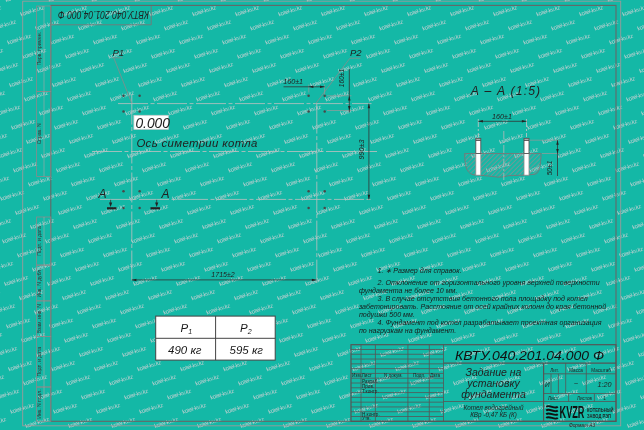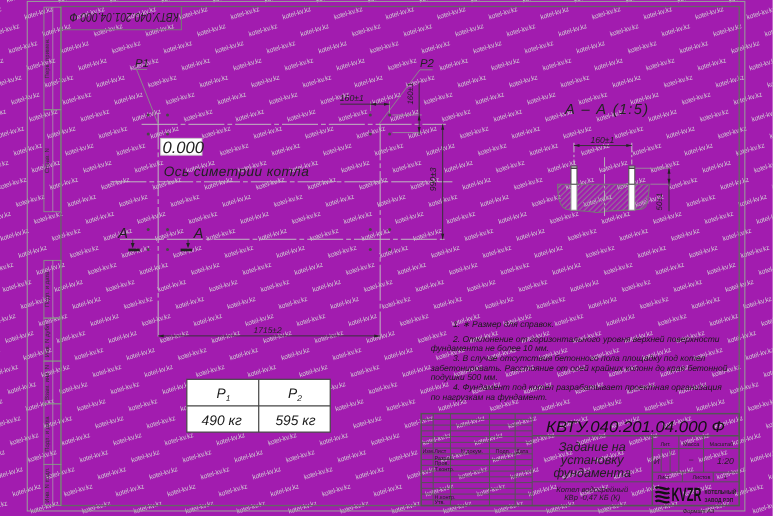--- a/index.html
+++ b/index.html
@@ -1,16 +1,16 @@
 <!DOCTYPE html>
 <html><head>
 <meta charset="utf-8">
 <style>
 html,body { margin:0; padding:0; background:#fff; }
-#sheet { position:relative; width:644px; height:430px; background:#a21caf; overflow:hidden; }
+#sheet { position:relative; width:644px; height:430px; background:#14b8a6; overflow:hidden; }
 svg text { font-family: "Liberation Sans", sans-serif; }
 </style>
 </head>
 <body>
 
 <div id="sheet">
 <svg width="644" height="430" viewBox="0 0 644 430">
 
 <defs>
 <g id="wt">

